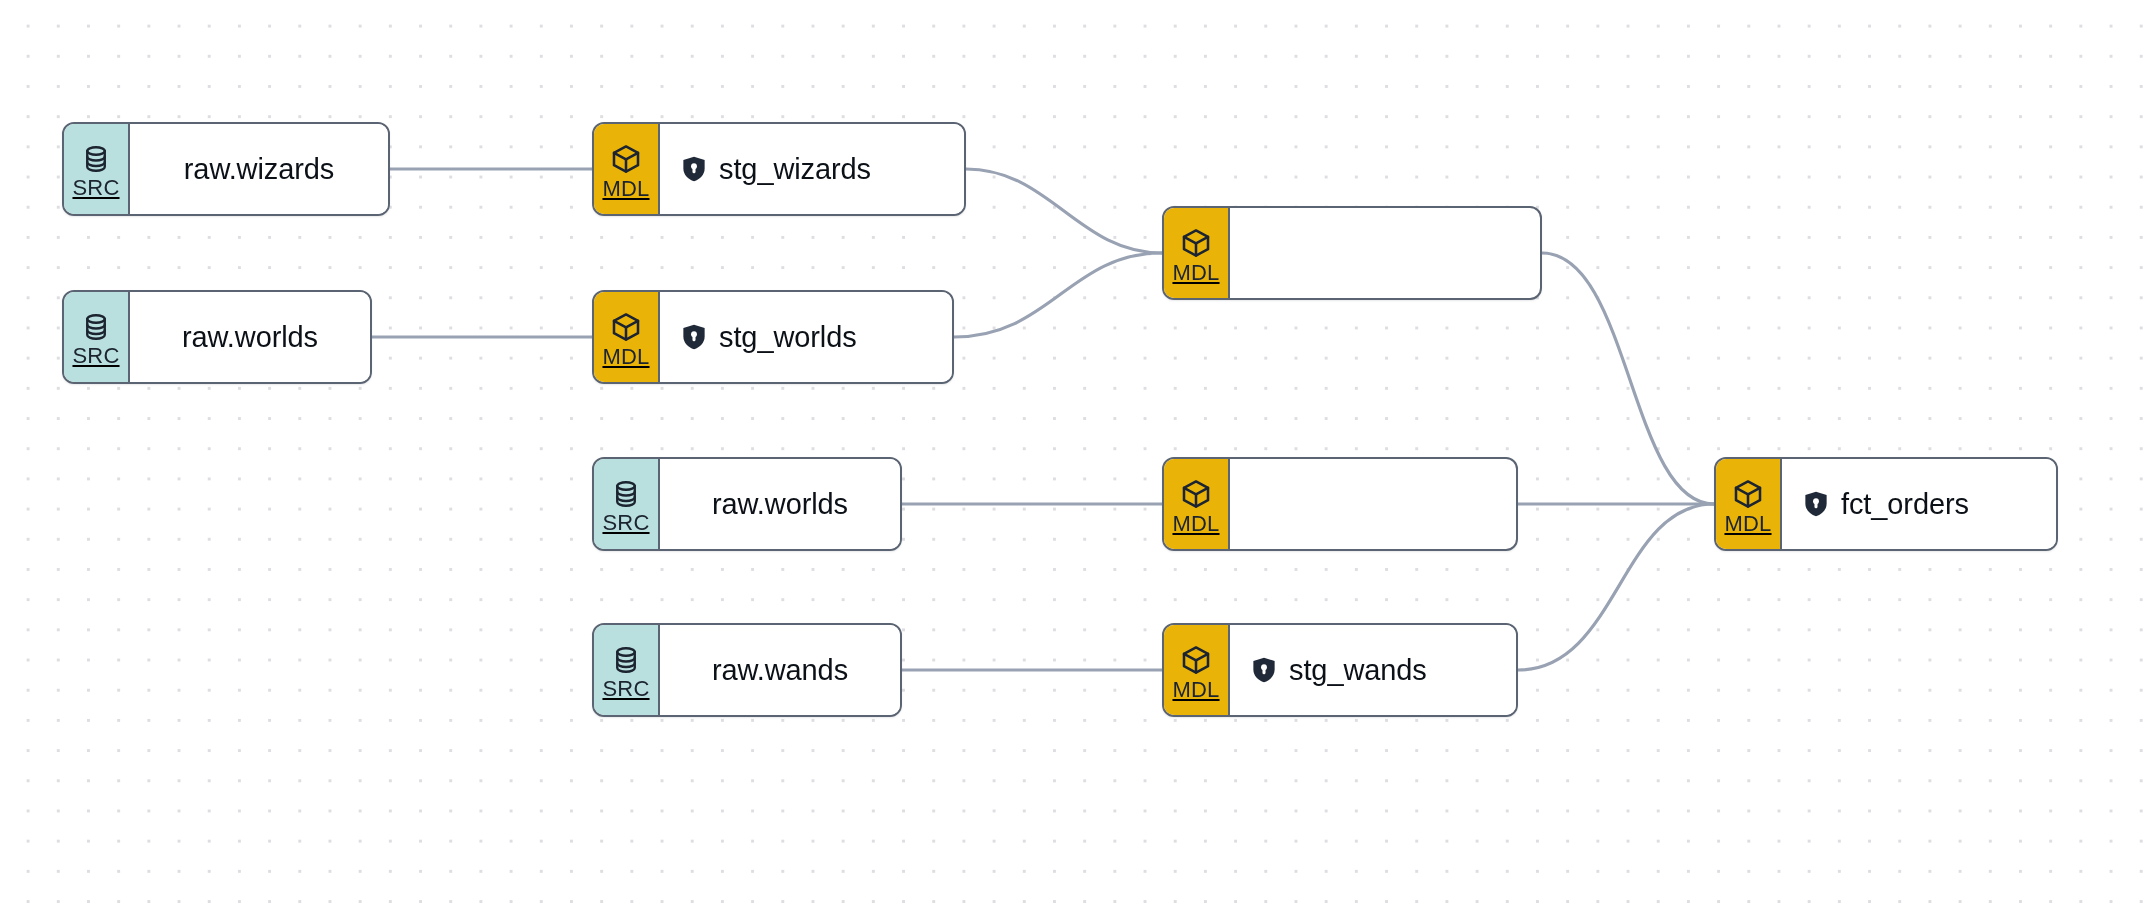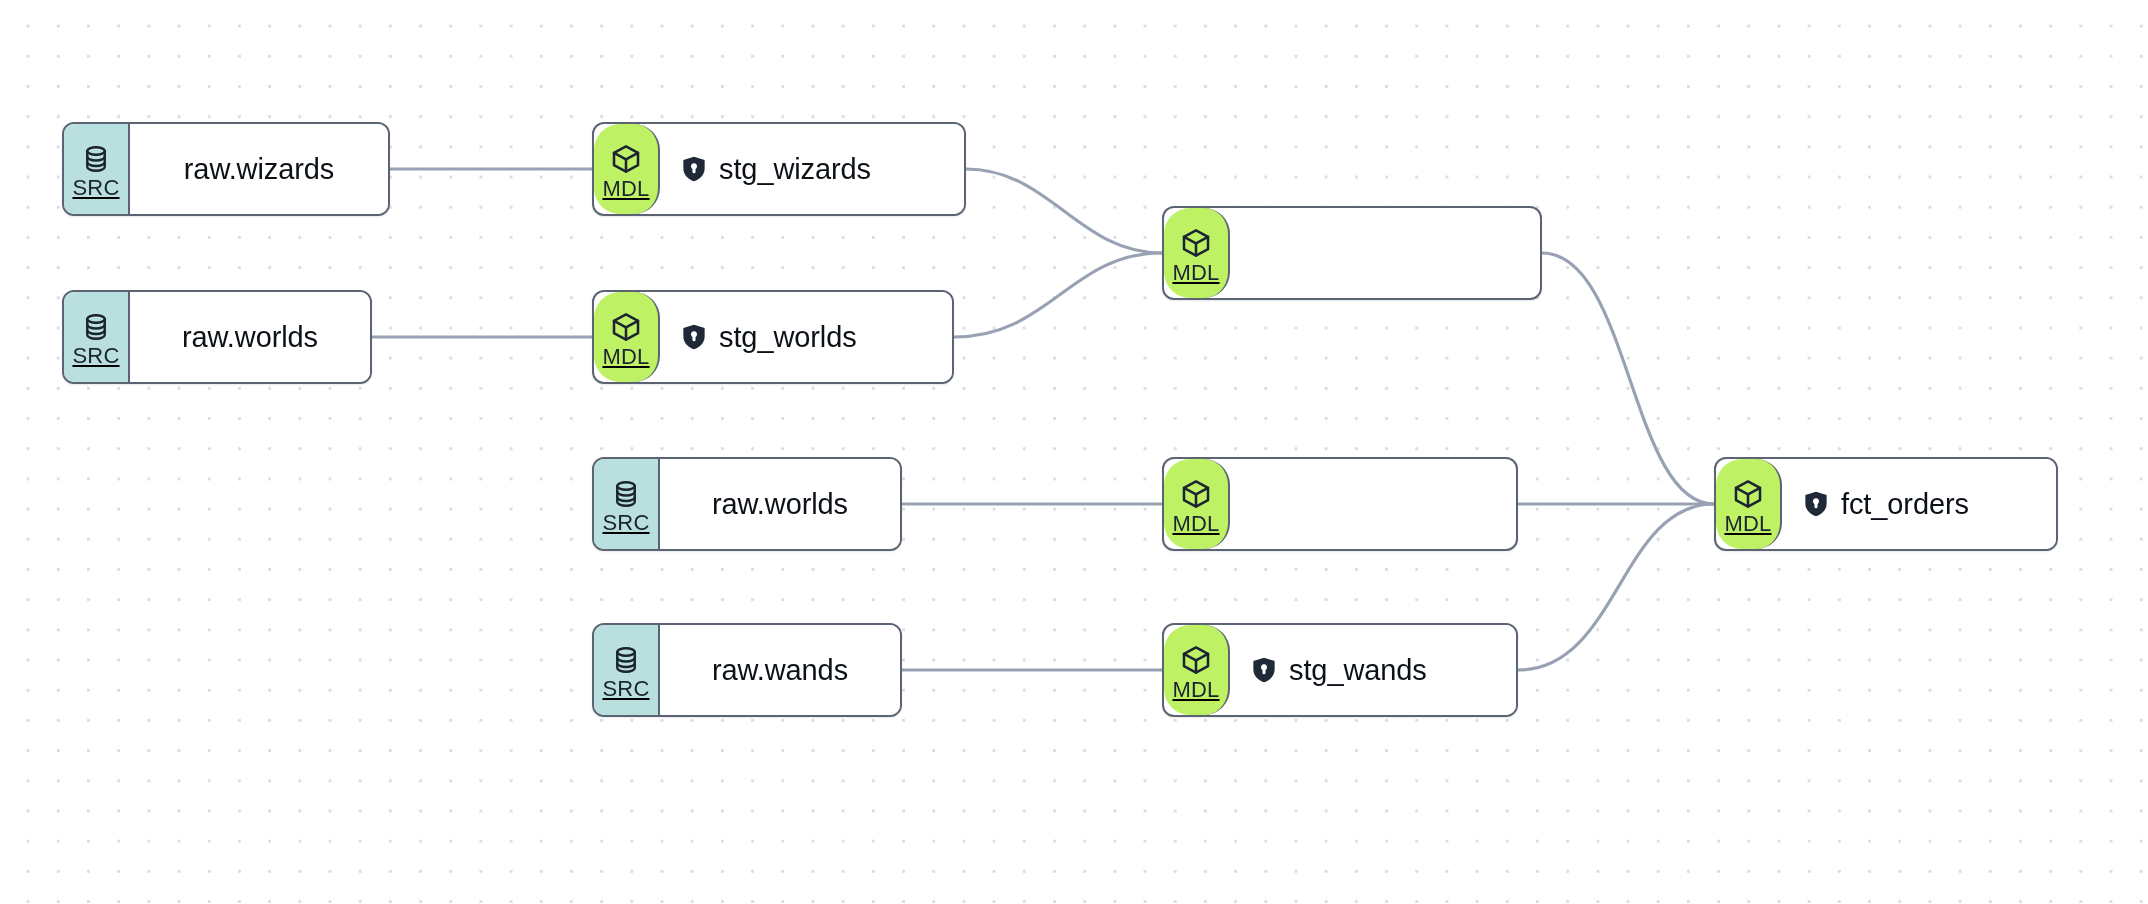--- a/index.html
+++ b/index.html
@@ -42,21 +42,21 @@
     display: flex;
     flex-direction: column;
     align-items: center;
     justify-content: center;
     gap: 1px;
     border-right: 2px solid #5b6472;
     padding-top: 4px;
     text-decoration: underline;
   }
   .badge-src { background: #b9e0de; }
-  .badge-mdl { background: #bef264; border-radius: 26px; }
+  .badge-mdl { background: #eab308; }
   .badge-icon {
     display: block;
     line-height: 0;
   }
   .badge-label {
     font-size: 22px;
     font-weight: 400;
     color: #1b2430;
     letter-spacing: 0.2px;
     line-height: 1;

